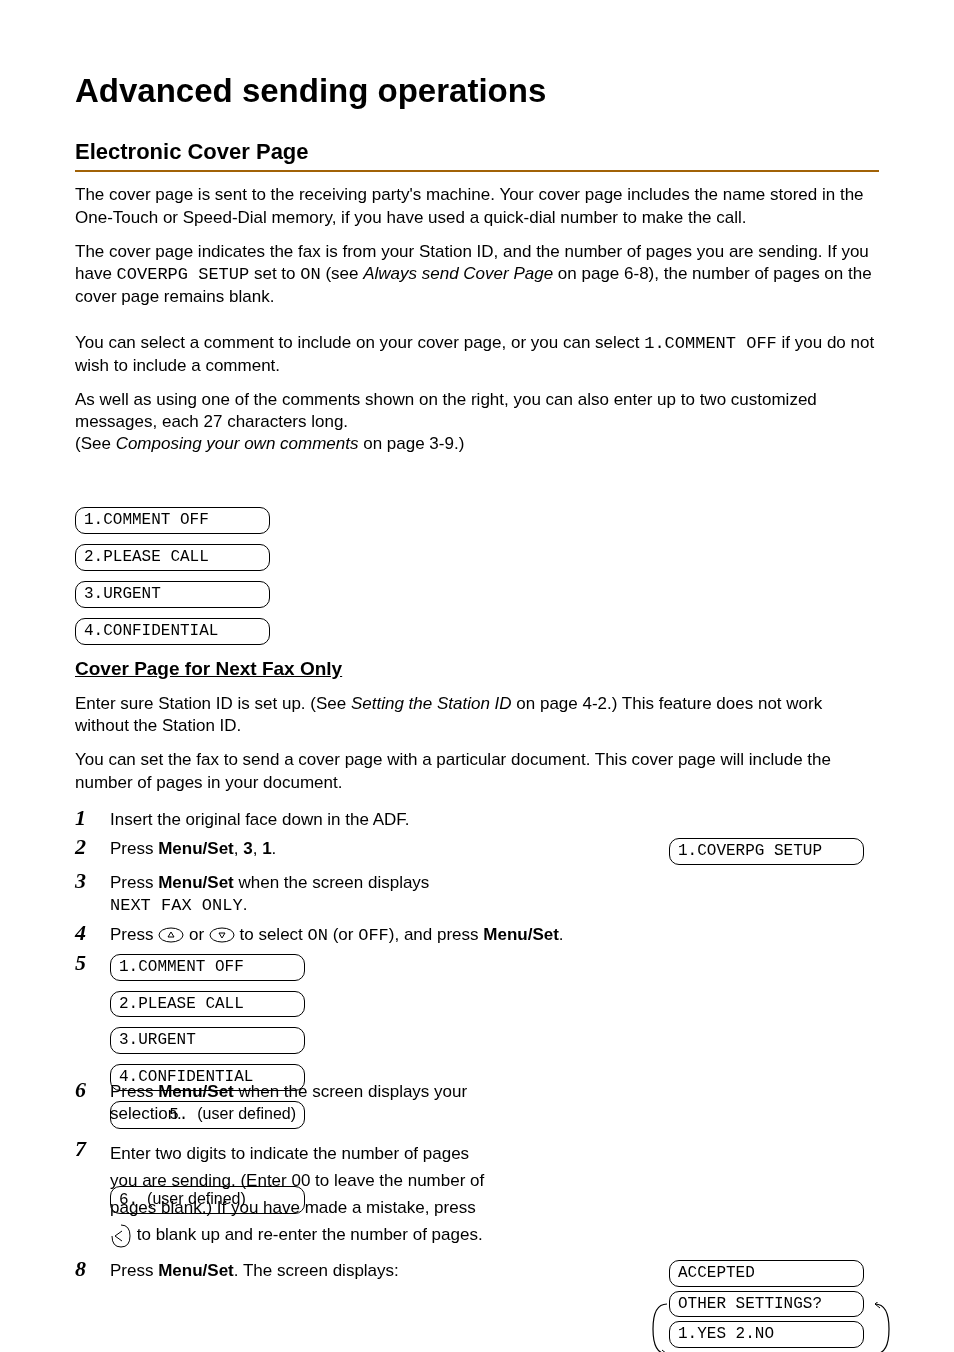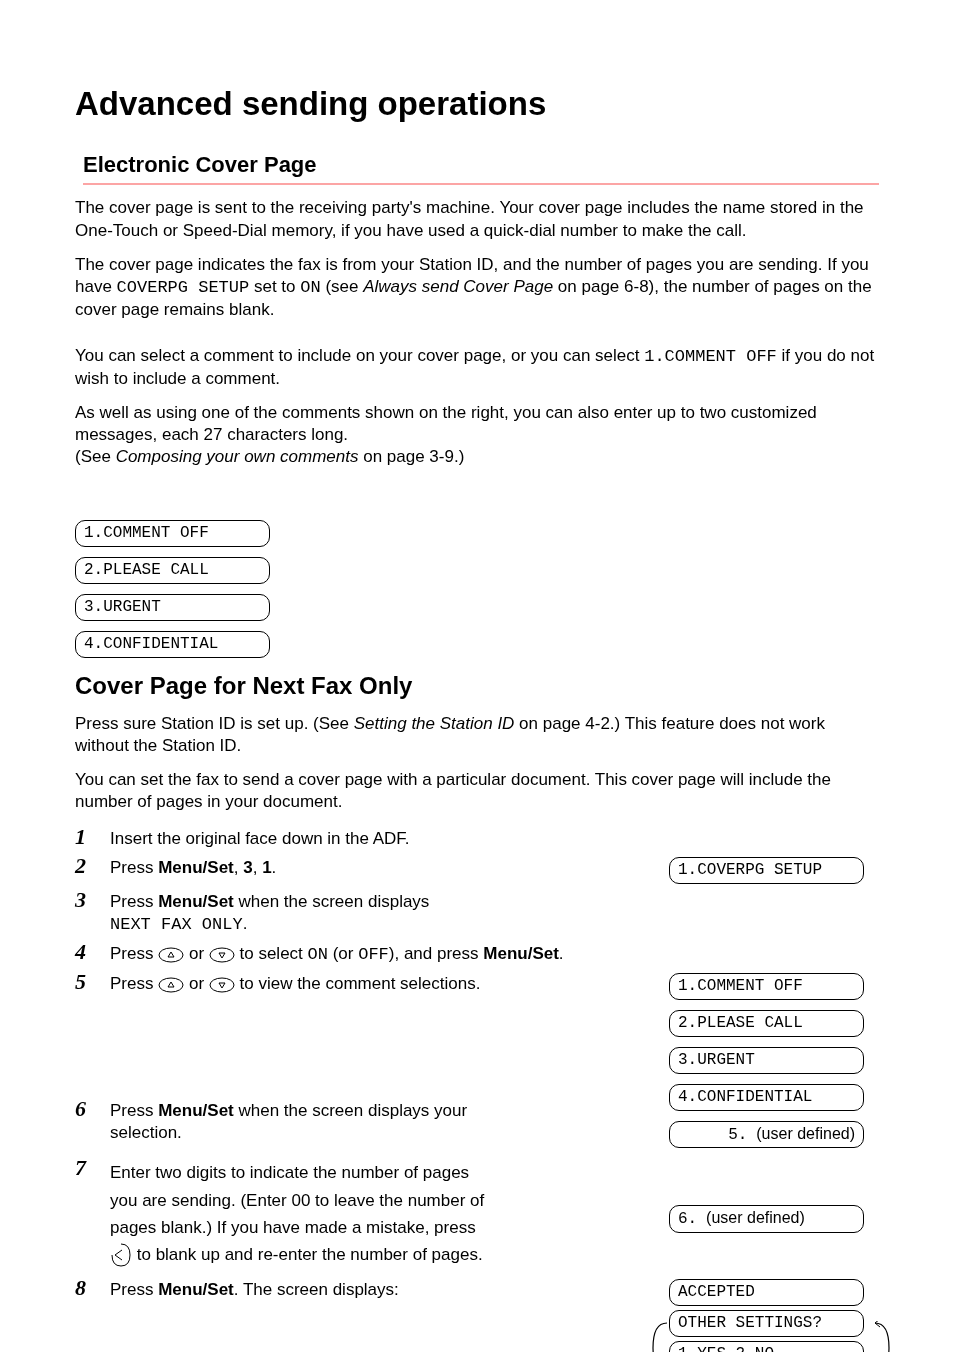--- a/index.html
+++ b/index.html
@@ -8,33 +8,34 @@
     line-height: 1.3;
     margin: 0;
     padding: 70px 75px 40px 75px;
     width: 954px;
     box-sizing: border-box;
     color: #000;
   }
   h1 {
     font-size: 33px;
     font-weight: bold;
-    margin: 13px 0 25px 0;
+    margin: 0 0 25px 0;
   }
   h2 {
     font-size: 22px;
     font-weight: bold;
-    margin: 0 0 6px 8px;
-    border-bottom: 2px solid #fca5a5;
+    margin: 0 0 6px 0;
+    border-bottom: 2px solid #a16207;
     padding-bottom: 4px;
   }
   h3 {
-    font-size: 24px;
+    font-size: 19px;
     font-weight: bold;
     margin: 12px 0 8px 0;
+    text-decoration: underline;
   }
   p { margin: 12px 0; }
   .mono { font-family: "Courier New", monospace; }
   .italic { font-style: italic; }
   .bold { font-weight: bold; }
   .row { display: flex; align-items: flex-start; gap: 40px; flex-direction: column; }
   .col-left { flex: 1; }
   .col-right { width: 210px; flex-shrink: 0; display: flex; flex-direction: column; gap: 10px; }
   .lcd {
     border: 1.5px solid #000;
@@ -109,21 +110,21 @@
     <div class="lcd">1.COMMENT OFF</div>
     <div class="lcd">2.PLEASE CALL</div>
     <div class="lcd">3.URGENT</div>
     <div class="lcd">4.CONFIDENTIAL</div>
   </div>
 </div>
 
 <h3>Cover Page for Next Fax Only</h3>
 
 <p>
-  <span>Press sure Station ID is set up. (See </span><span class="italic">Setting the Station ID</span><span> on page 4-2.) This feature does not work without the Station ID.</span>
+  <span>Enter sure Station ID is set up. (See </span><span class="italic">Setting the Station ID</span><span> on page 4-2.) This feature does not work without the Station ID.</span>
 </p>
 
 <p>You can set the fax to send a cover page with a particular document. This cover page will include the number of pages in your document.</p>
 
 <ol class="steps">
   <li>
     <div class="stepnum">1</div>
     <div class="steptext">Insert the original face down in the ADF.</div>
   </li>
 
@@ -159,33 +160,20 @@
           <ellipse cx="13" cy="8" rx="12" ry="7" fill="none" stroke="#000" stroke-width="1"></ellipse>
           <path d="M13 11 L10 6 L16 6 Z" fill="none" stroke="#000"></path>
         </svg>
       <span> to select </span><span class="mono">ON</span><span> (or </span><span class="mono">OFF</span><span>), and press </span><span class="bold">Menu/Set</span><span>.</span>
     </div>
   </li>
 
   <li>
     <div class="stepnum">5</div>
     <div class="steptext step-row">
-      <div class="steptext-left">
-        <span>Press </span>
-        <svg class="oval-icon" width="26" height="16">
-            <ellipse cx="13" cy="8" rx="12" ry="7" fill="none" stroke="#000" stroke-width="1"></ellipse>
-            <path d="M13 5 L10 10 L16 10 Z" fill="none" stroke="#000"></path>
-          </svg>
-        <span> or </span>
-        <svg class="oval-icon" width="26" height="16">
-            <ellipse cx="13" cy="8" rx="12" ry="7" fill="none" stroke="#000" stroke-width="1"></ellipse>
-            <path d="M13 11 L10 6 L16 6 Z" fill="none" stroke="#000"></path>
-          </svg>
-        <span> to view the comment selections.</span>
-      </div>
       <div class="step-right">
         <div class="lcd">1.COMMENT OFF</div>
         <div class="lcd">2.PLEASE CALL</div>
         <div class="lcd">3.URGENT</div>
         <div class="lcd">4.CONFIDENTIAL</div>
         <div class="lcd" style="font-family:Arial;text-align:right;"><span class="mono">5.</span>  (user defined)</div>
         <div class="lcd" style="font-family:Arial;margin-top:47px;"><span class="mono">6.</span>  (user defined)</div>
       </div>
     </div>
   </li>

